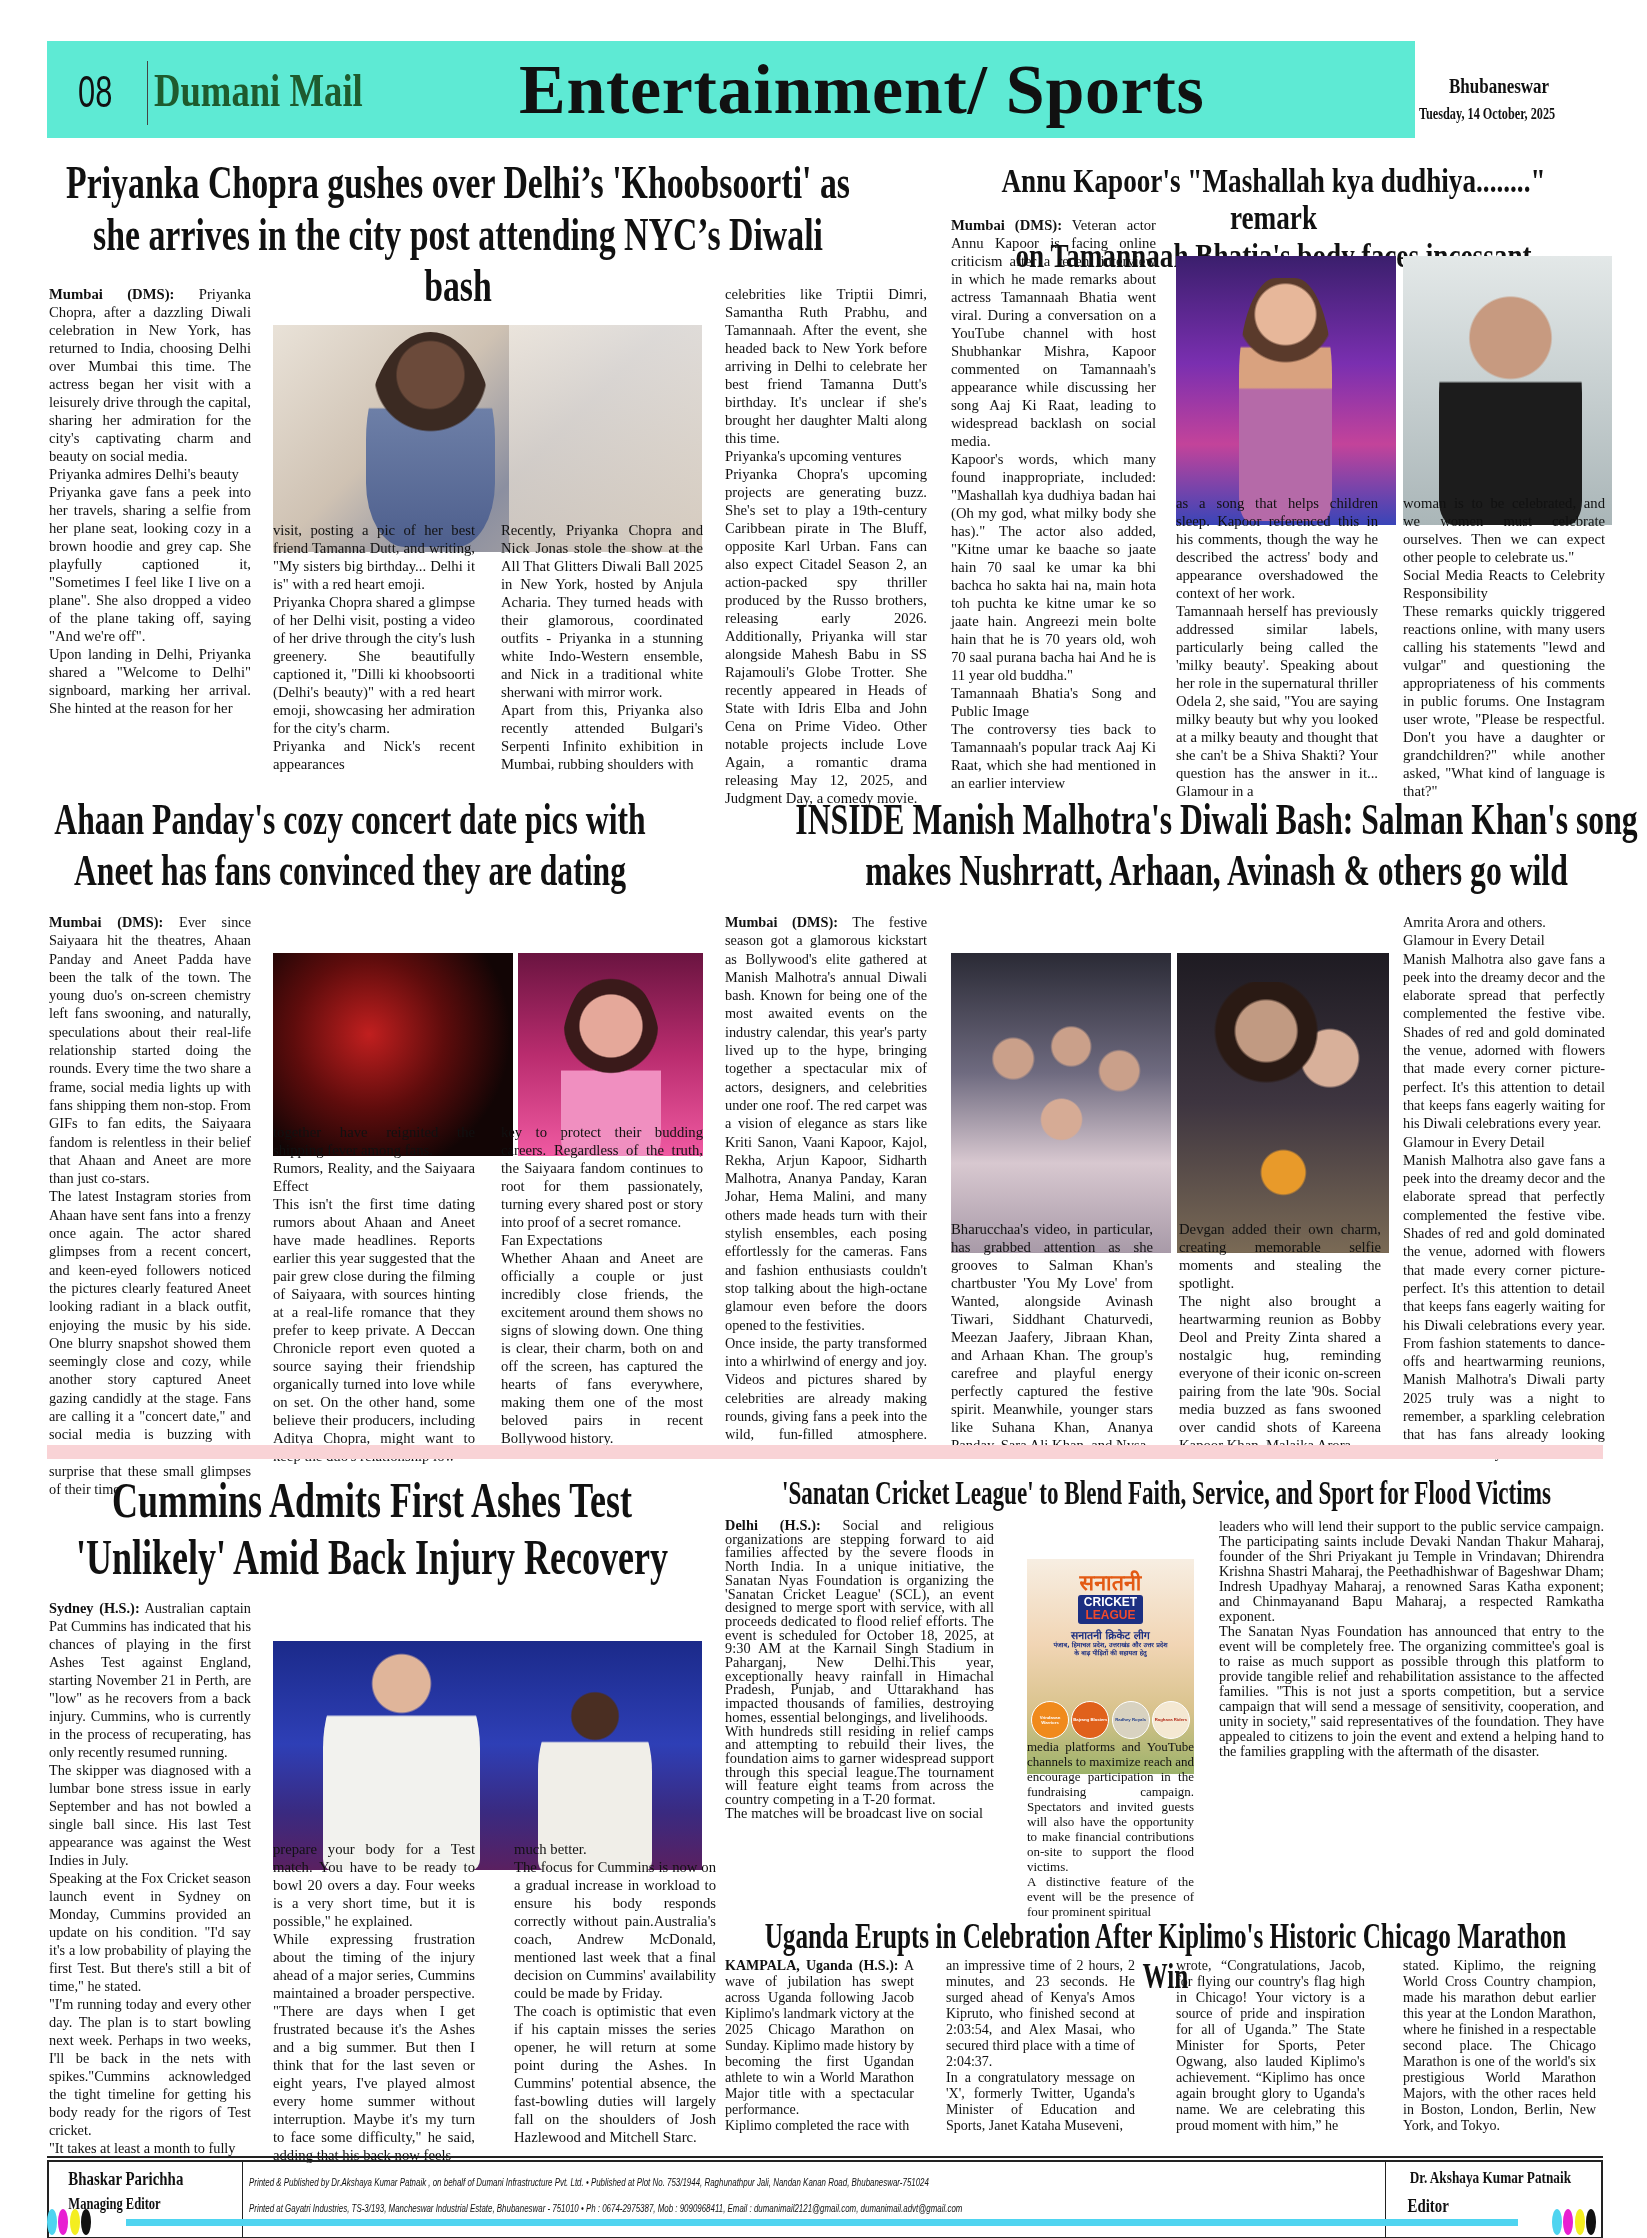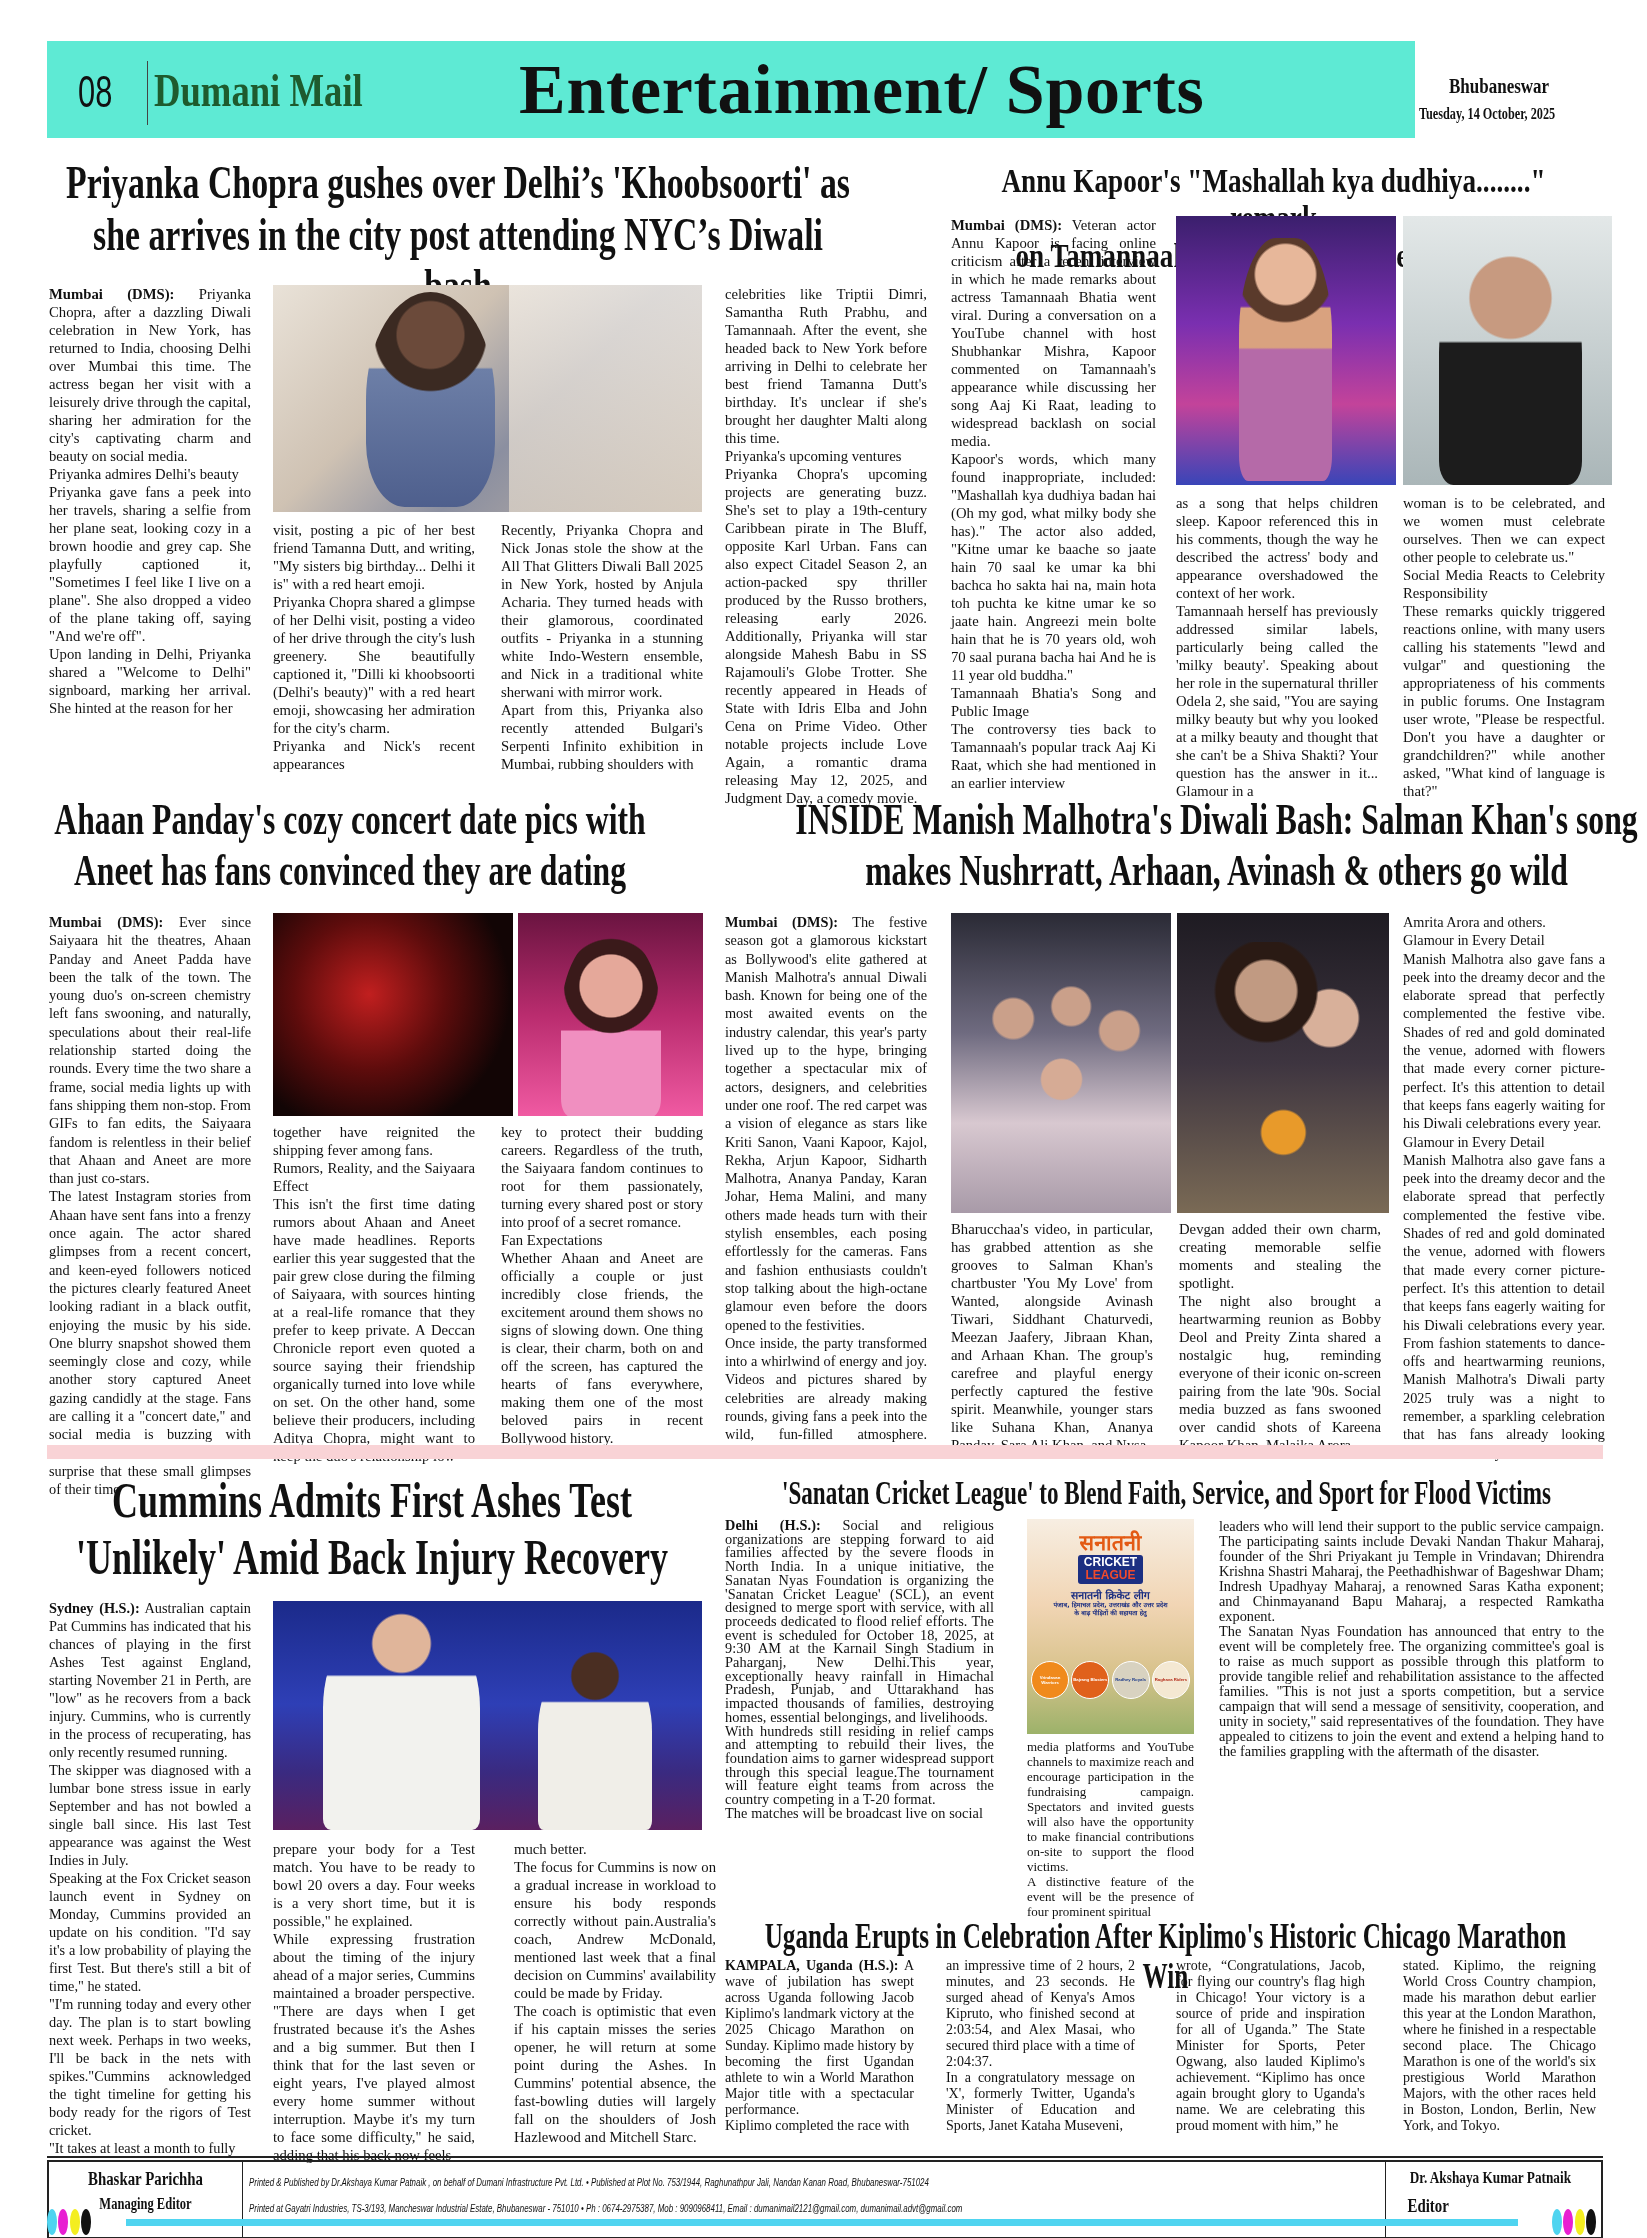--- a/index.html
+++ b/index.html
@@ -12,27 +12,27 @@
   .paper-name{left:107px;top:21.5px;font-family:"Liberation Serif",serif;font-weight:bold;font-size:47px;color:#1e5b2e;transform:scaleX(.78);transform-origin:left;white-space:nowrap;}
   .section-title{left:472px;top:8.6px;font-family:"Liberation Serif",serif;font-weight:bold;font-size:70px;letter-spacing:0.7px;white-space:nowrap;}
   .city{left:1402px;top:34px;font-weight:bold;font-size:20px;transform:scaleX(.85);transform-origin:left;}
   .date{left:1372px;top:63px;font-weight:bold;font-size:17px;transform:scaleX(.72);transform-origin:left;white-space:nowrap;}
 
   .headline{font-family:"Liberation Serif",serif;font-weight:bold;text-align:center;line-height:1.1;transform-origin:center top;}
   .hl-condensed{transform:scaleX(.72);}
   .body-text{font-family:"Liberation Serif","DejaVu Serif",serif;font-size:14.7px;line-height:18px;text-align:justify;color:#111;}
   .body-text p{margin:0;}
   .dateline{font-weight:bold;}
-  .photo{overflow:hidden;}
+  .photo{overflow:hidden;margin-top:40px;}
   .divider-pink{background:#f9d3d6;}
   .rule{background:#222;}
 
   
   .footer-box{left:47px;top:2160px;width:1556px;height:79px;border:2.1px solid #222;box-sizing:border-box;}
-  .f-left{left:0;top:0;width:193px;height:100%;border-right:1.4px solid #222;text-align:center;font-weight:bold;}
+  .f-left{left:0;top:0;width:193px;height:100%;border-right:1.4px solid #222;font-weight:bold;}
   .f-right{right:0;top:0;width:215px;height:100%;border-left:1.4px solid #222;text-align:left;font-weight:bold;}
   .f-mid{left:200px;top:7.2px;width:1130px;font-family:"Liberation Sans",sans-serif;font-size:11px;font-style:italic;line-height:26px;white-space:nowrap;overflow:hidden;}
   .cmyk{width:10px;height:26px;border-radius:50%;display:inline-block;margin-right:1.4px;}
 </style>
 </head>
 <body>
 
 <div class="abs masthead">
   <div class="abs pageno">08</div>
   <div class="abs mh-sep"></div>

